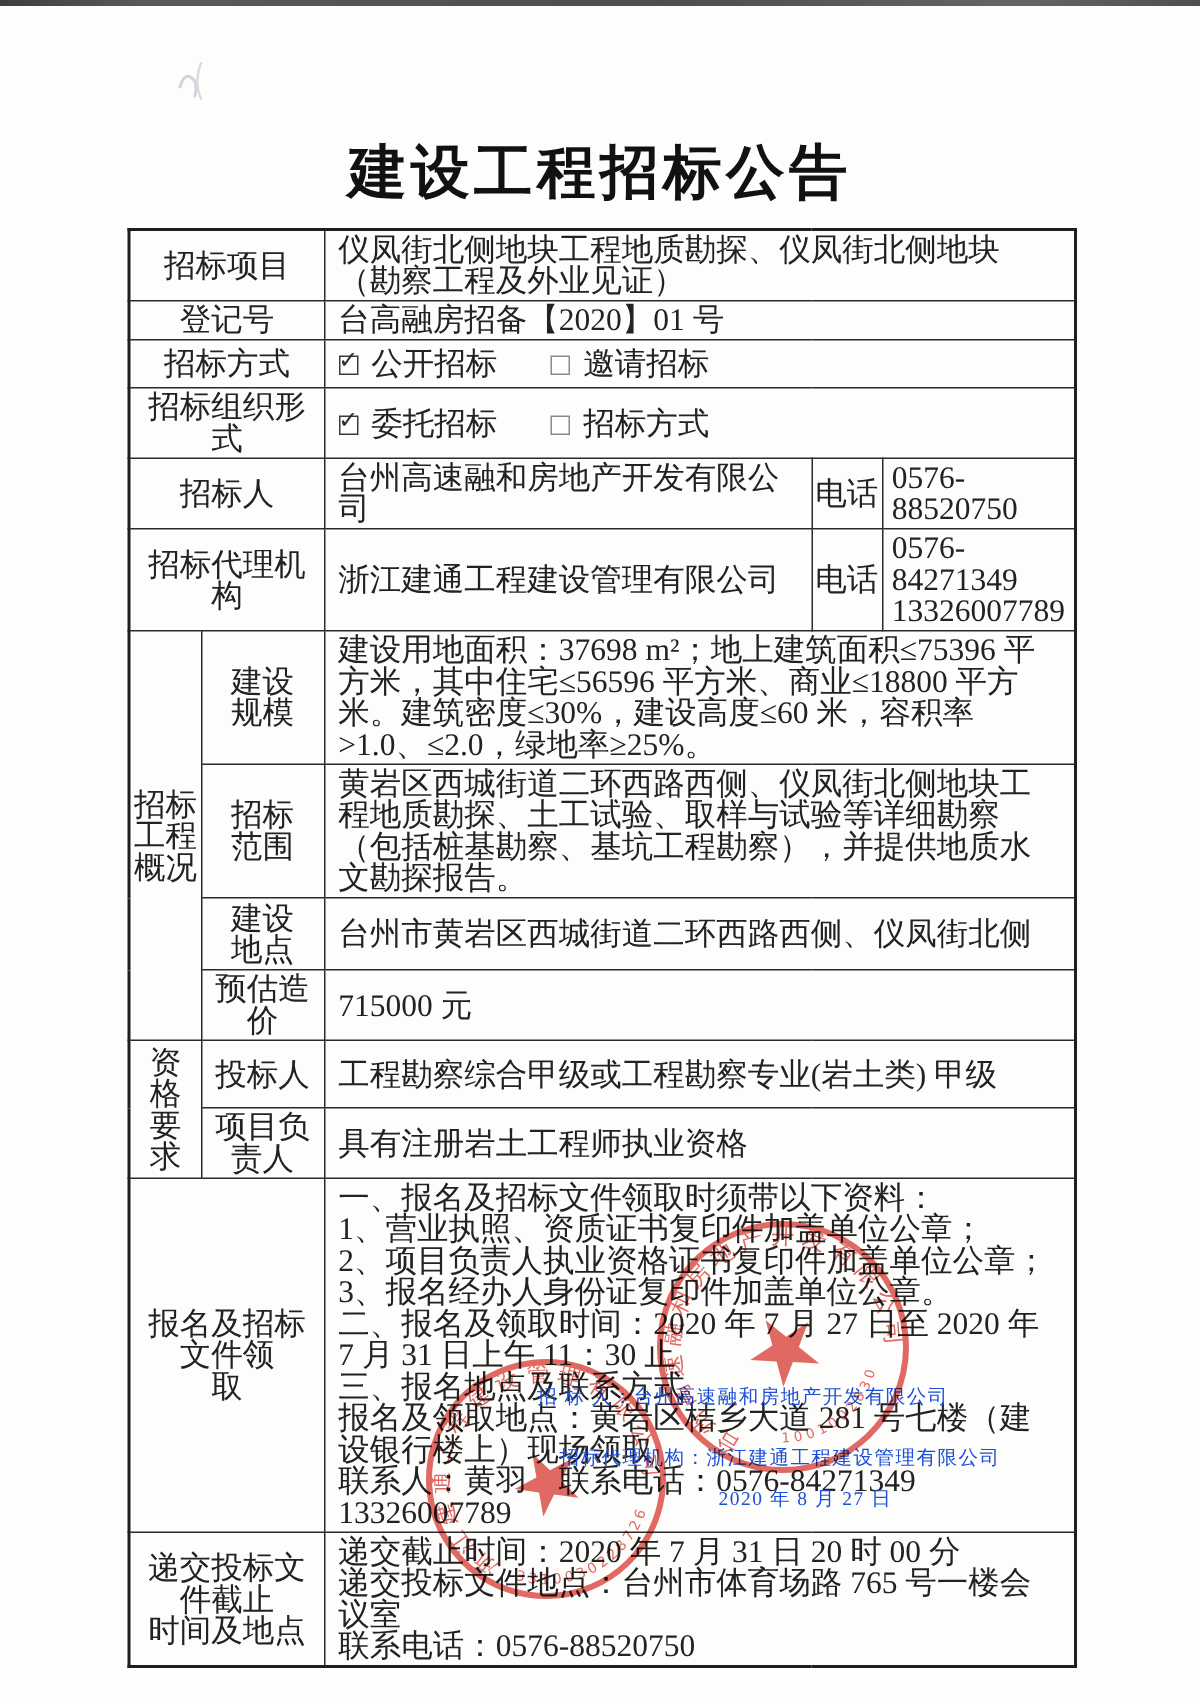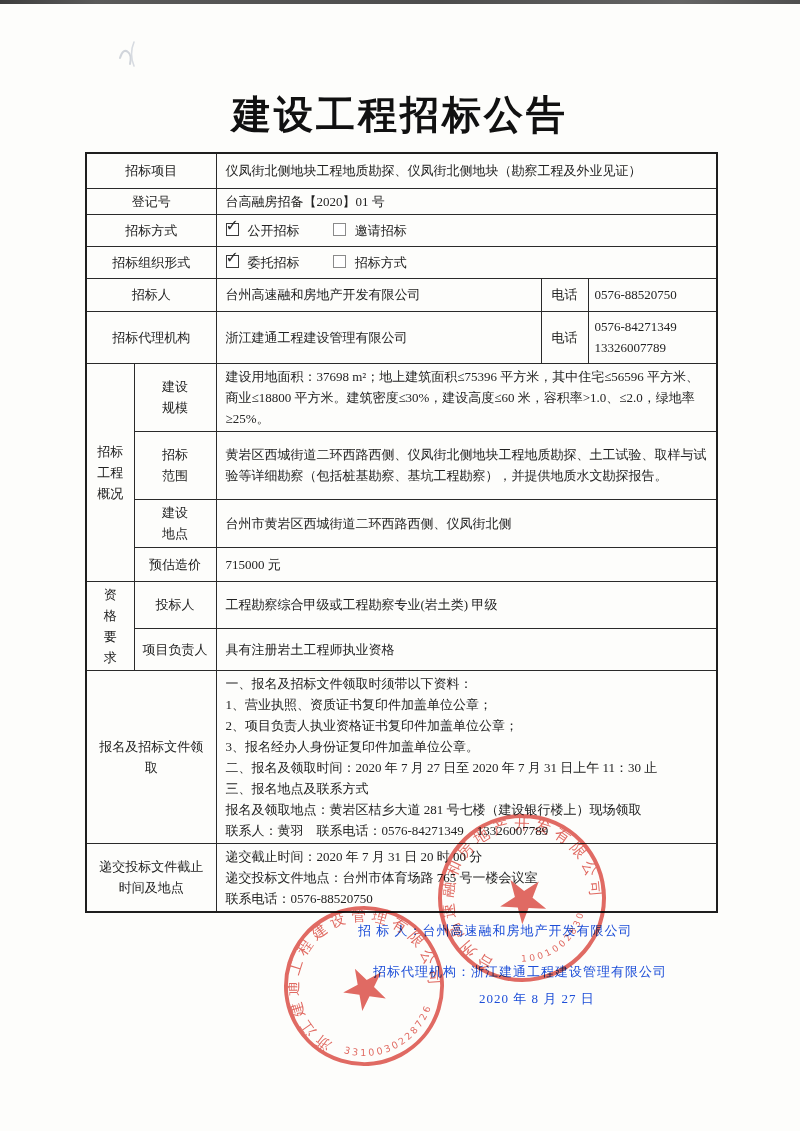--- a/index.html
+++ b/index.html
@@ -16,21 +16,21 @@
   }
   .pencil-mark{position:absolute;left:108px;top:30px;opacity:.55;}
   .doc-title{
     position:absolute;left:0;top:88px;width:800px;
     text-align:center;font-size:39px;font-weight:700;letter-spacing:3px;
     font-family:"Liberation Sans","DejaVu Sans",sans-serif;color:#111;
   }
   table.bid-table{
     position:absolute;left:85px;top:152px;width:631px;
     border-collapse:collapse;table-layout:fixed;
-    font-size:13px;line-height:21px;color:#222;
+    font-size:21px;line-height:21px;color:#222;
   }
   table.bid-table{border:2px solid #1e1e1e;}
   .bid-table td{
     border:1.5px solid #2a2a2a;
     padding:2px 9px;
     vertical-align:middle;
     overflow:hidden;
   }
   td.lbl{text-align:center;padding:2px 3px;}
   td.grp{text-align:center;padding:2px 2px;}

